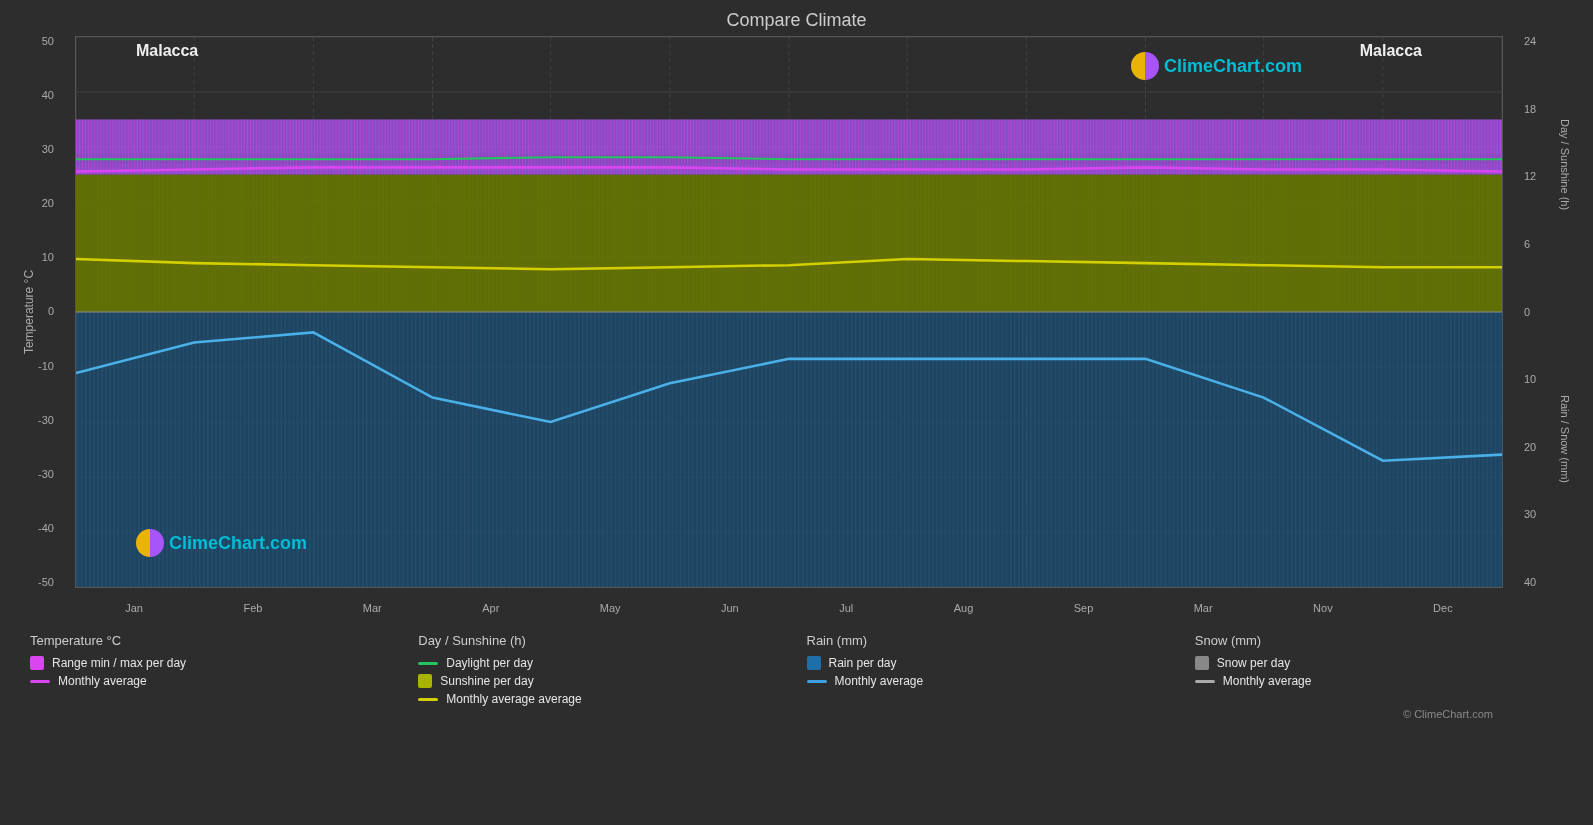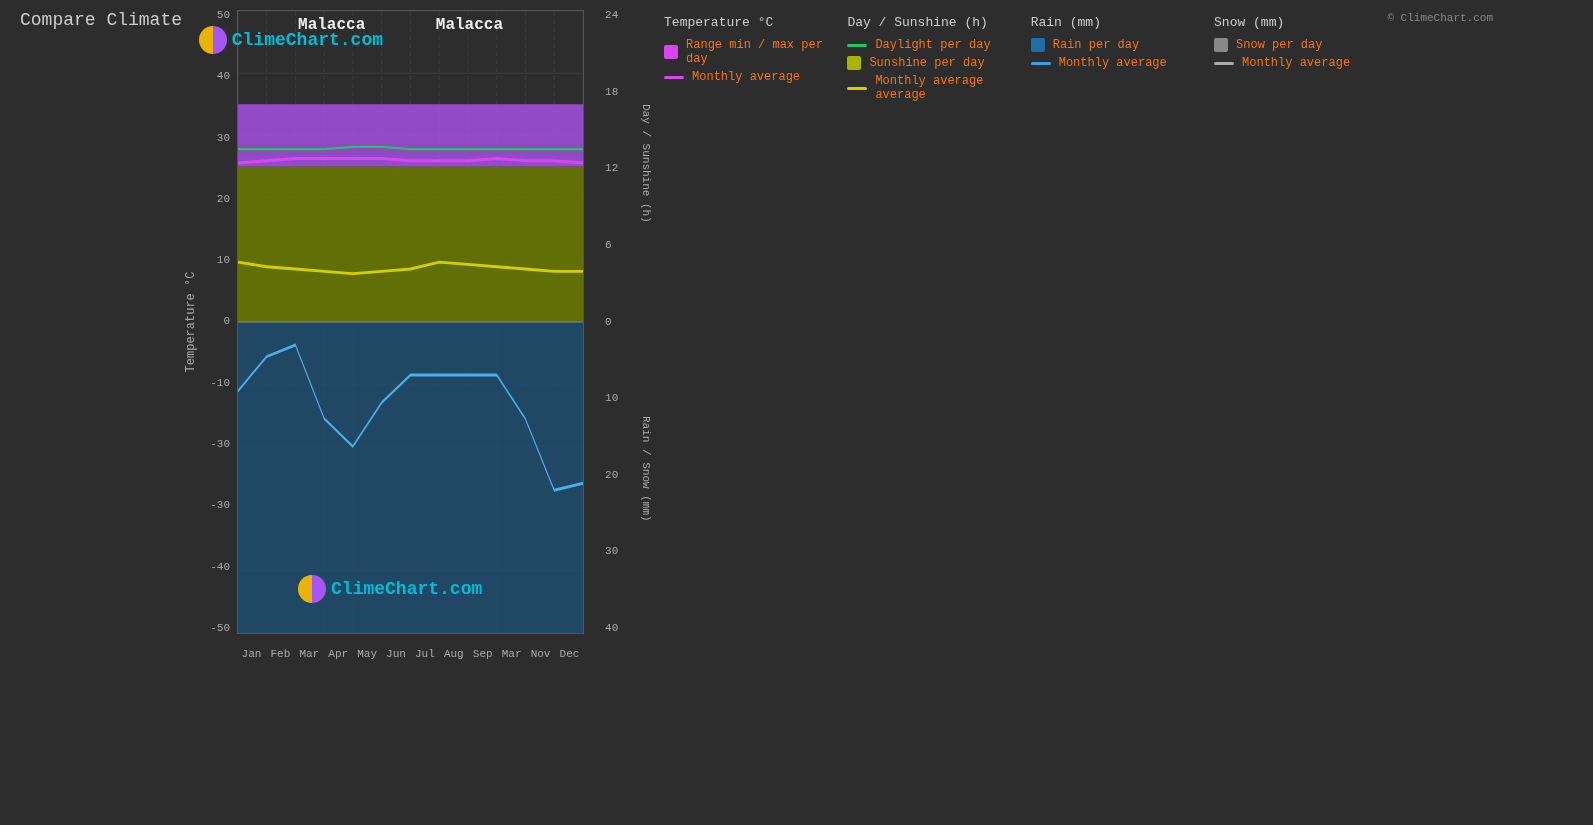--- a/index.html
+++ b/index.html
@@ -8,44 +8,43 @@
       width: 1593px;
       height: 825px;
       font-family: Arial, sans-serif;
       color: #ccc;
       overflow: hidden;
     }
     .page-container {
       width: 1593px;
       height: 684px;
       display: flex;
-      flex-direction: row;
+      flex-direction: column;
       padding: 10px 20px 10px 20px;
-      font-family: Liberation Mono, monospace;
     }
     .title {
       text-align: center;
       color: #ccc;
       font-size: 18px;
       margin-bottom: 5px;
       font-weight: normal;
     }
     .y-axis-left {
       display: flex;
       flex-direction: column;
       align-items: flex-end;
       width: 55px;
       position: relative;
     }
     .y-ticks-left {
       display: flex;
       flex-direction: column;
       justify-content: space-between;
       height: 100%;
-      padding-right: 7px;
+      padding-right: 21px;
       align-items: flex-end;
       margin-left: 20px;
     }
     .y-tick {
       color: #aaa;
       font-size: 11px;
       line-height: 1;
     }
     .chart-middle {
       flex: 1;
@@ -142,21 +141,21 @@
     }
     .legend-title {
       color: #ccc;
       font-size: 13px;
       margin-bottom: 4px;
     }
     .legend-item {
       display: flex;
       align-items: center;
       gap: 8px;
-      color: #f97316;
+      color: #e5e5e5;
       font-size: 12px;
     }
     .legend-swatch-rect {
       width: 14px;
       height: 14px;
       border-radius: 2px;
       flex-shrink: 0;
     }
     .legend-swatch-line {
       width: 20px;

